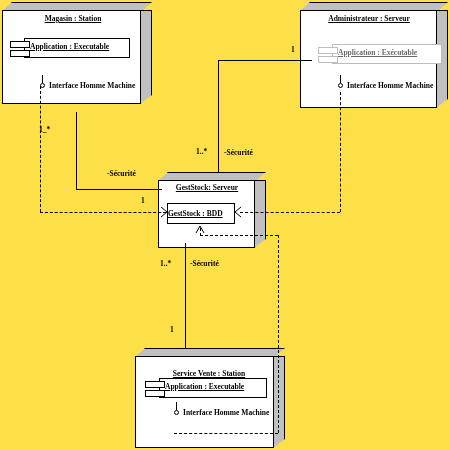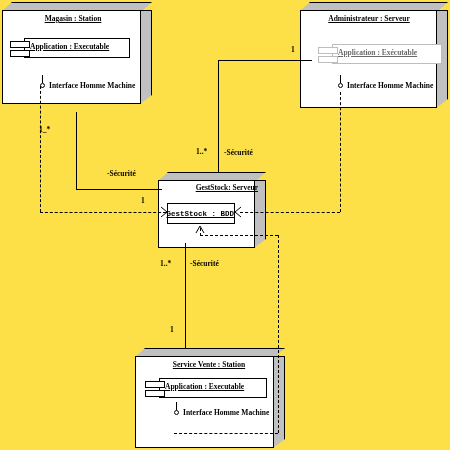--- a/index.html
+++ b/index.html
@@ -89,21 +89,21 @@
     position:absolute;left:9px;top:-2px;
     font-weight:bold;font-size:7.5px;
     white-space:nowrap;color:#000;
   }
   
   .dbbox{
     position:absolute;
     border:1px solid #000;background:#fff;
     box-sizing:border-box;
     z-index:8;
-    display:flex;align-items:center;justify-content:flex-end;font-family:Liberation Mono, monospace;
+    display:flex;align-items:center;justify-content:flex-start;
   }
   .dbbox span{
     font-weight:bold;font-size:7.5px;
     text-decoration:underline;color:#000;
     white-space:nowrap;
   }
   
   .ln{position:absolute;background:#000;z-index:5;}
   .lnh{height:1px;}
   .lnv{width:1px;}
@@ -178,32 +178,32 @@
       <div class="stem"></div>
       <div class="ball"></div>
       <div class="ilabel">Interface Homme Machine</div>
     </div>
   </div>
 
   <div class="node" style="left:158px;top:172px;width:110px;height:78px;">
     <div class="top" style="left:0px;top:0px;width:108px;height:9px;clip-path:polygon(10px 0,108px 0,98px 9px,0 9px);"></div>
     <div class="side" style="left:96px;top:8px;width:12px;height:68px;clip-path:polygon(0 0,12px 0,12px 59px,0 68px);"></div>
     <div class="face" style="left:0px;top:8px;width:97px;height:68px;"></div>
-    <div class="nodename" style="top:11px;left:-2px;right:10px;text-align:right;">GestStock: Serveur</div>
+    <div class="nodename" style="top:11px;left:-2px;right:10px;">GestStock: Serveur</div>
   </div>
 
   <div class="dbbox" style="left:167px;top:203px;width:68px;height:21px;">
     <span>GestStock : BDD</span>
   </div>
 
   <div class="node" style="left:135px;top:348px;width:160px;height:100px;">
     <div class="top" style="left:0px;top:0px;width:150px;height:9px;clip-path:polygon(10px 0,150px 0,140px 9px,0 9px);"></div>
     <div class="side" style="left:138px;top:8px;width:12px;height:92px;clip-path:polygon(0 0,12px 0,12px 83px,0 92px);"></div>
     <div class="face" style="left:0px;top:8px;width:139px;height:92px;"></div>
-    <div class="nodename" style="top:12px;left:0px;right:12px;">Service Vente : Station</div>
+    <div class="nodename" style="top:21px;left:0px;right:12px;">Service Vente : Station</div>
     <div class="comp" style="left:10px;top:30px;width:125px;">
       <div class="cbody" style="width:108px;"></div>
       <div class="tab tab1"></div>
       <div class="tab tab2"></div>
       <div class="clabel">Application : Executable</div>
     </div>
     <div class="lolli" style="left:39px;top:62px;">
       <div class="stem"></div>
       <div class="ball"></div>
       <div class="ilabel">Interface Homme Machine</div>

